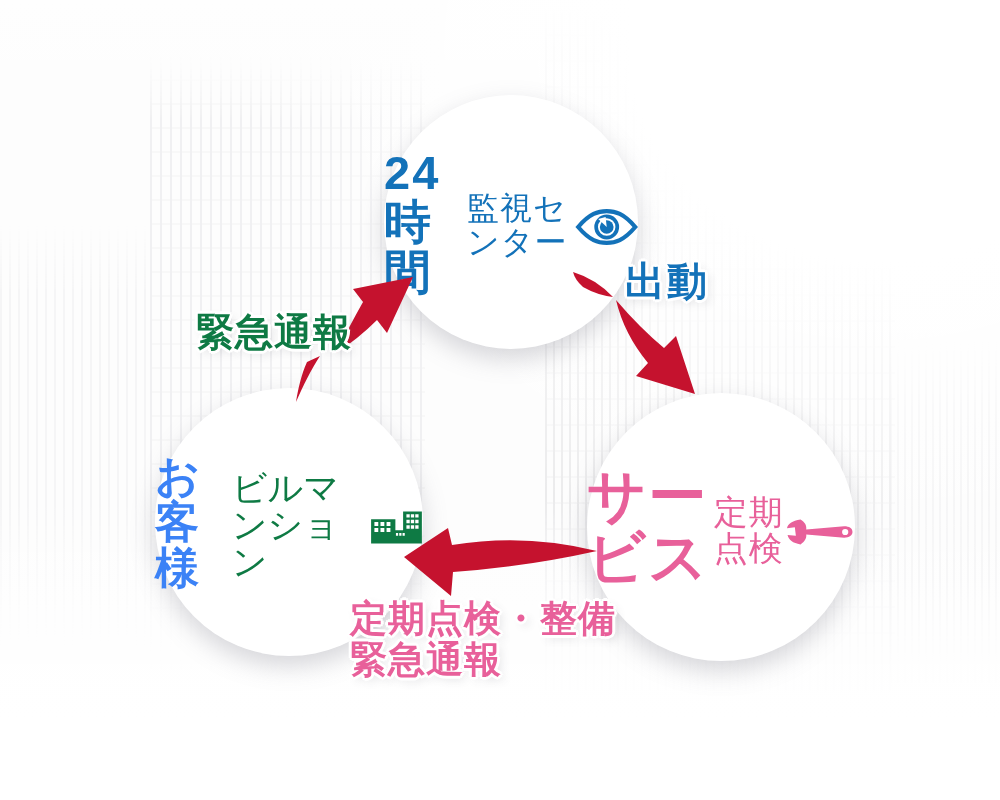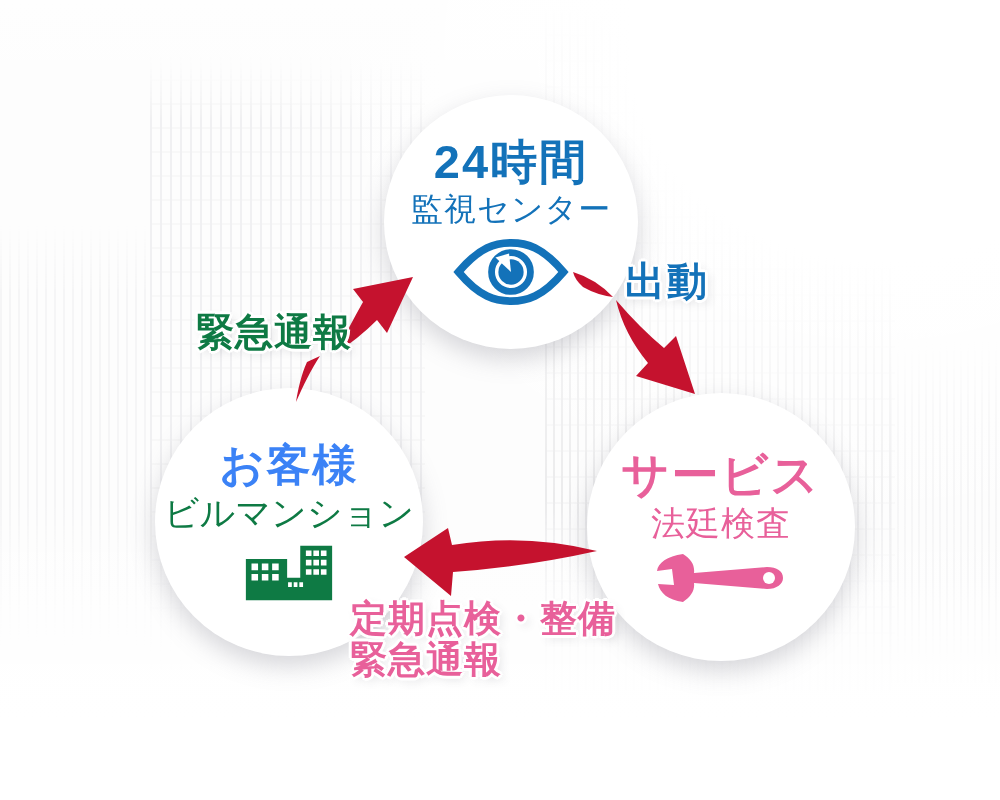--- a/index.html
+++ b/index.html
@@ -41,32 +41,32 @@
   .white-fade{
     position:absolute;inset:0;z-index:1;pointer-events:none;
     background:
       radial-gradient(ellipse at 88% 6%, #fff 0 20%, rgba(255,255,255,0) 50%),
       linear-gradient(180deg, rgba(255,255,255,.5) 0, rgba(255,255,255,0) 15%, rgba(255,255,255,0) 62%, #fff 90%);
   }
   
   .node{
     position:absolute;border-radius:50%;background:#fff;z-index:2;
     box-shadow:0 10px 24px rgba(110,110,125,.28);
-    display:flex;flex-direction:column;align-items:center;text-align:center;
+    display:flex;align-items:center;
   }
   .node-center{left:384px;top:95px;width:254px;height:254px;padding-top:0;justify-content:center;}
   .node-customer{left:155px;top:388px;width:268px;height:268px;justify-content:center;}
   .node-engineer{left:587px;top:393px;width:268px;height:268px;justify-content:center;}
   .n-line1{font-weight:900;letter-spacing:2px;line-height:1.05;}
   .n-line2{font-weight:400;letter-spacing:1px;line-height:1.05;margin-top:7px;}
   .node-center  .n-line1{font-size:47px;color:#1372b9;}
   .node-center  .n-line2{font-size:32px;color:#1372b9;}
   .node-customer .n-line1{font-size:44px;color:#3b82f6;}
   .node-customer .n-line2{font-size:35px;color:#0e7a44;letter-spacing:0;}
-  .node-engineer .n-line1{font-size:47px;color:#e8609a;}
+  .node-engineer .n-line1{font-size:58px;color:#e8609a;}
   .node-engineer .n-line2{font-size:34px;color:#e8609a;}
   .n-icon{margin-top:10px;}
   
   .arrows{position:absolute;inset:0;z-index:3;pointer-events:none;}
   
   .lbl{
     position:absolute;z-index:4;font-weight:900;line-height:1.12;white-space:nowrap;
     text-shadow:
       3px 0 0 #fff,-3px 0 0 #fff,0 3px 0 #fff,0 -3px 0 #fff,
       2px 2px 0 #fff,-2px -2px 0 #fff,2px -2px 0 #fff,-2px 2px 0 #fff,
@@ -110,21 +110,21 @@
         M8,34 h7 v7 h-7 Z  M19,34 h7 v7 h-7 Z  M30,34 h7 v7 h-7 Z
         M47,43 h4 v5 h-4 Z M53,43 h4 v5 h-4 Z M59,43 h4 v5 h-4 Z
         M66,9 h6 v6 h-6 Z  M74,9 h6 v6 h-6 Z  M82,9 h6 v6 h-6 Z
         M66,19 h6 v6 h-6 Z M74,19 h6 v6 h-6 Z M82,19 h6 v6 h-6 Z
         M66,29 h6 v6 h-6 Z M74,29 h6 v6 h-6 Z M82,29 h6 v6 h-6 Z" fill="#0e7a44"></path>
     </svg>
   </div>
 
   <div class="node node-engineer">
     <div class="n-line1">サービス</div>
-    <div class="n-line2">法廷検査</div>
+    <div class="n-line2">定期点検</div>
     <svg class="n-icon" width="132" height="52" viewBox="0 0 132 52">
       <path d="M28,2 C12,4 3,11 2,19 L17,17 L19,33 L3,32 C5,41 13,48 28,50
                C36,45 40,38 39,31 L112,37 C122,37 128,32 128,26 C128,19 122,15 112,15 L39,21 C40,13 36,7 28,2 Z" fill="#e8609a"></path>
       <circle cx="114" cy="26" r="6" fill="#ffffff"></circle>
     </svg>
   </div>
 
   <svg class="arrows" width="1000" height="800" viewBox="0 0 1000 800">
     <path d="M413,277 L387,333 L377,320 Q358,339 336,353 Q350,325 363,302 L353,289 Z" fill="#c5122e"></path>
     <path d="M320,356 C312,368 303,386 296,402 C298,390 301,375 307,362 Z" fill="#c5122e"></path>

